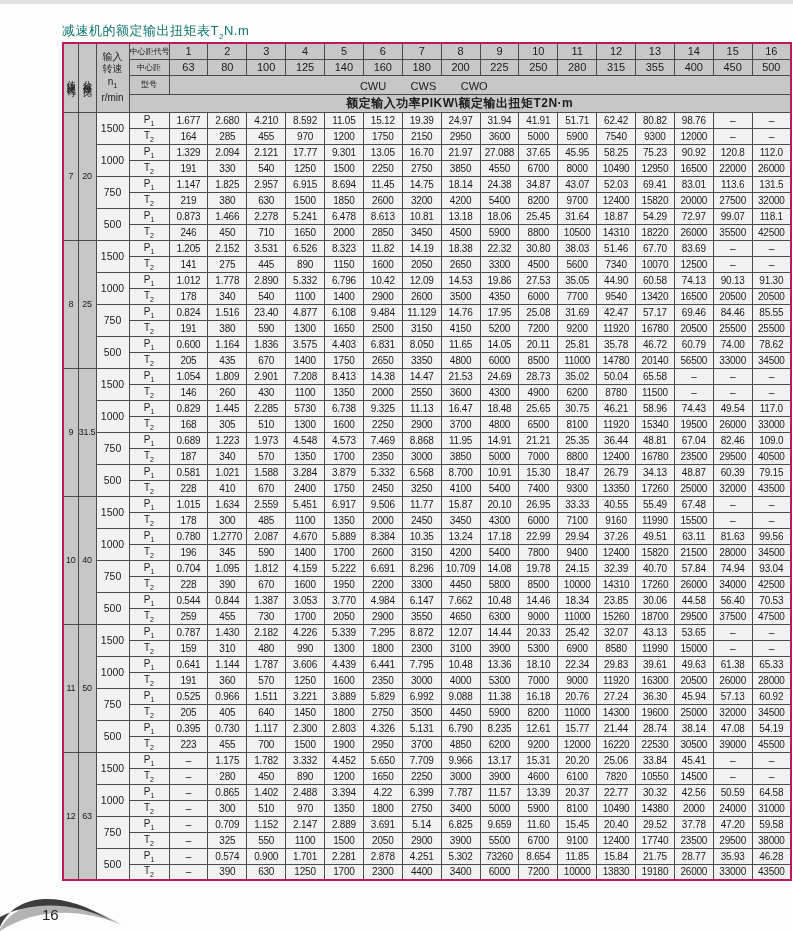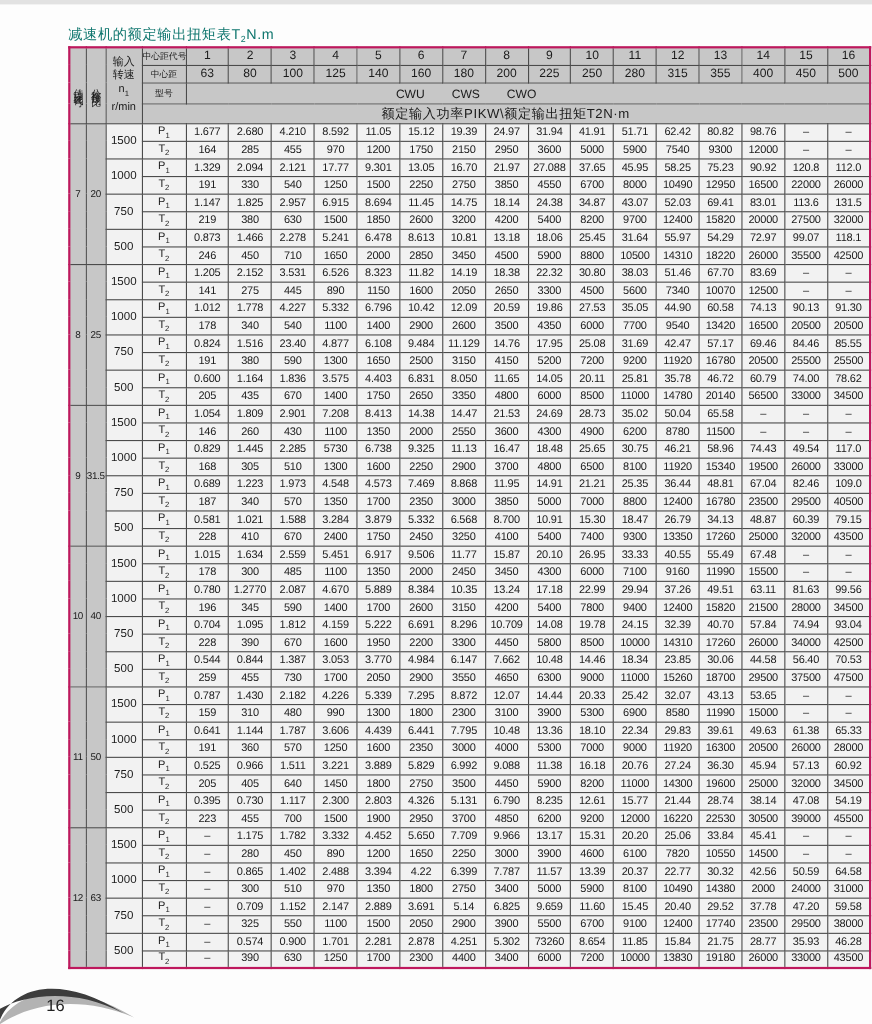--- a/index.html
+++ b/index.html
@@ -25,21 +25,21 @@
   .gray { background:#c7c7c7; }
   .vert {
     writing-mode:vertical-rl; text-orientation:upright;
     font-size:9px; letter-spacing:2px; padding:2px 0;
   }
   .speed-hd { font-size:10px; line-height:12.5px; }
   .speed-hd sub { font-size:7px; }
   .hd-small { font-size:8px; }
   .hd-num { font-size:11px; }
   .models-wrap { white-space:pre; display:inline-block; transform:translateX(-56px); font-size:11px; }
-  .power-label { font-size:12px; font-weight:normal; letter-spacing:0.5px; }
+  .power-label { font-size:12px; font-weight:bold; letter-spacing:0.5px; }
   .ratio-cell { font-size:9px; letter-spacing:-0.3px; }
   .speed-cell { font-size:10.5px; }
   .label-cell { font-size:10px; }
   .label-cell sub { font-size:7px; }
   .data-cell { font-size:10px; letter-spacing:-0.2px; }
 
   .corner-swoosh { position:absolute; left:0; bottom:0; }
   .page-num { position:absolute; left:42px; bottom:8px; font-size:15px; color:#222; }
 </style>
 </head>
@@ -240,21 +240,21 @@
         <td class="data-cell">1.466</td>
         <td class="data-cell">2.278</td>
         <td class="data-cell">5.241</td>
         <td class="data-cell">6.478</td>
         <td class="data-cell">8.613</td>
         <td class="data-cell">10.81</td>
         <td class="data-cell">13.18</td>
         <td class="data-cell">18.06</td>
         <td class="data-cell">25.45</td>
         <td class="data-cell">31.64</td>
-        <td class="data-cell">55.97</td>
+        <td class="data-cell">18.87</td>
         <td class="data-cell">54.29</td>
         <td class="data-cell">72.97</td>
         <td class="data-cell">99.07</td>
         <td class="data-cell">118.1</td>
       </tr>
       <tr>
         <td class="label-cell">T<sub>2</sub></td>
         <td class="data-cell">246</td>
         <td class="data-cell">450</td>
         <td class="data-cell">710</td>
@@ -311,26 +311,26 @@
         <td class="data-cell">10070</td>
         <td class="data-cell">12500</td>
         <td class="data-cell">–</td>
         <td class="data-cell">–</td>
       </tr>
       <tr>
         <td class="speed-cell" rowspan="2">1000</td>
         <td class="label-cell">P<sub>1</sub></td>
         <td class="data-cell">1.012</td>
         <td class="data-cell">1.778</td>
-        <td class="data-cell">4.227</td>
+        <td class="data-cell">2.890</td>
         <td class="data-cell">5.332</td>
         <td class="data-cell">6.796</td>
         <td class="data-cell">10.42</td>
         <td class="data-cell">12.09</td>
-        <td class="data-cell">20.59</td>
+        <td class="data-cell">14.53</td>
         <td class="data-cell">19.86</td>
         <td class="data-cell">27.53</td>
         <td class="data-cell">35.05</td>
         <td class="data-cell">44.90</td>
         <td class="data-cell">60.58</td>
         <td class="data-cell">74.13</td>
         <td class="data-cell">90.13</td>
         <td class="data-cell">91.30</td>
       </tr>
       <tr>

